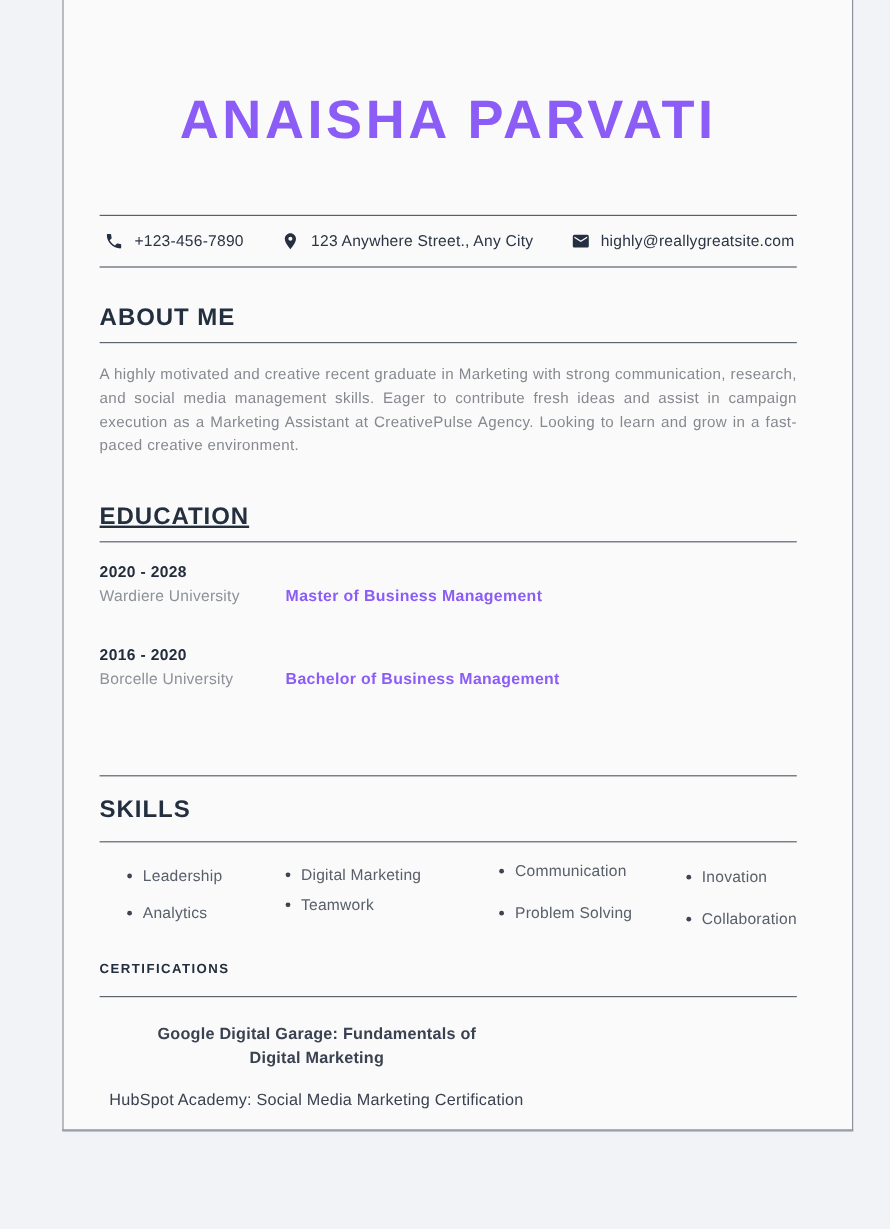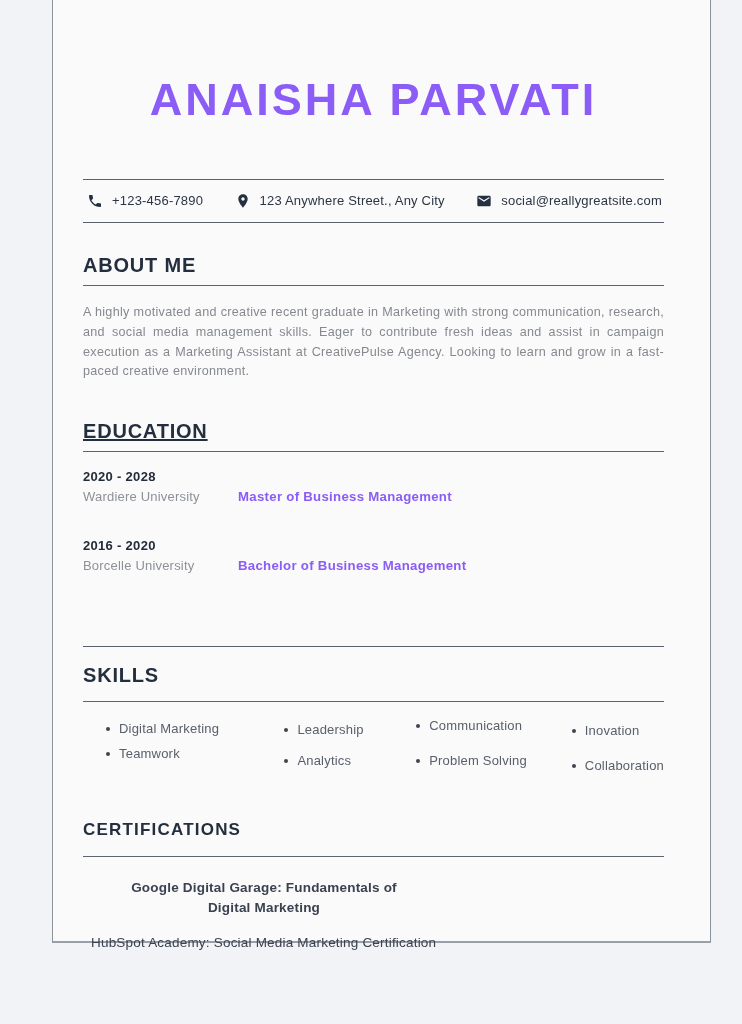--- a/index.html
+++ b/index.html
@@ -51,22 +51,22 @@
     font-weight: bold;
     letter-spacing: 0.8px;
     color: #232e3e;
     border-bottom: 1px solid #5d646e;
     padding-bottom: 8px;
   }
   .heading-about     { margin-top: 31px; }
   .heading-education { margin-top: 38px; text-decoration: underline; }
   .heading-skills    { margin-top: 17px; padding-bottom: 14px; }
   .heading-certs {
-    margin-top: 42px;
-    font-size: 17px;
+    margin-top: 24px;
+    font-size: 11px;
     letter-spacing: 1.2px;
     padding-bottom: 16px;
   }
   .rule-above-skills {
     margin-top: 73px;
     border-top: 1px solid #5a616c;
   }
   
   .about-text {
     margin-top: 17px;
@@ -143,21 +143,21 @@
     <div class="contact-item">
       <svg viewBox="0 0 24 24">
           <path d="M12 2C8.13 2 5 5.13 5 9c0 5.25 7 13 7 13s7-7.75 7-13c0-3.87-3.13-7-7-7zm0 9.5c-1.38 0-2.5-1.12-2.5-2.5s1.12-2.5 2.5-2.5 2.5 1.12 2.5 2.5-1.12 2.5-2.5 2.5z"></path>
         </svg>
       <span class="contact-text">123 Anywhere Street., Any City</span>
     </div>
     <div class="contact-item">
       <svg viewBox="0 0 24 24">
           <path d="M20 4H4c-1.1 0-1.99.9-1.99 2L2 18c0 1.1.9 2 2 2h16c1.1 0 2-.9 2-2V6c0-1.1-.9-2-2-2zm0 4l-8 5-8-5V6l8 5 8-5v2z"></path>
         </svg>
-      <span class="contact-text">social@reallygreatsite.com</span>
+      <span class="contact-text">highly@reallygreatsite.com</span>
     </div>
   </div>
 
   <div class="section-heading heading-about">ABOUT ME</div>
   <p class="about-text">A highly motivated and creative recent graduate in Marketing with strong communication, research, and social media management skills. Eager to contribute fresh ideas and assist in campaign execution as a Marketing Assistant at CreativePulse Agency. Looking to learn and grow in a fast-paced creative environment.</p>
 
   <div class="section-heading heading-education">EDUCATION</div>
 
   <div class="edu-entry-1">
     <div class="edu-years">2020 - 2028</div>
@@ -173,38 +173,38 @@
       <div class="edu-school">Borcelle University</div>
       <div class="edu-degree">Bachelor of Business Management</div>
     </div>
   </div>
 
   <div class="rule-above-skills"></div>
 
   <div class="section-heading heading-skills">SKILLS</div>
 
   <div class="skills-grid">
+    <div class="skill-col skill-col-1">
+      <div class="skill-item">
+          <span class="bullet"></span>
+          <span>Leadership</span>
+        </div>
+      <div class="skill-item">
+          <span class="bullet"></span>
+          <span>Analytics</span>
+        </div>
+    </div>
     <div class="skill-col skill-col-2">
       <div class="skill-item">
           <span class="bullet"></span>
           <span>Digital Marketing</span>
         </div>
       <div class="skill-item">
           <span class="bullet"></span>
           <span>Teamwork</span>
-        </div>
-    </div>
-    <div class="skill-col skill-col-1">
-      <div class="skill-item">
-          <span class="bullet"></span>
-          <span>Leadership</span>
-        </div>
-      <div class="skill-item">
-          <span class="bullet"></span>
-          <span>Analytics</span>
         </div>
     </div>
     <div class="skill-col skill-col-3">
       <div class="skill-item">
           <span class="bullet"></span>
           <span>Communication</span>
         </div>
       <div class="skill-item">
           <span class="bullet"></span>
           <span>Problem Solving</span>

